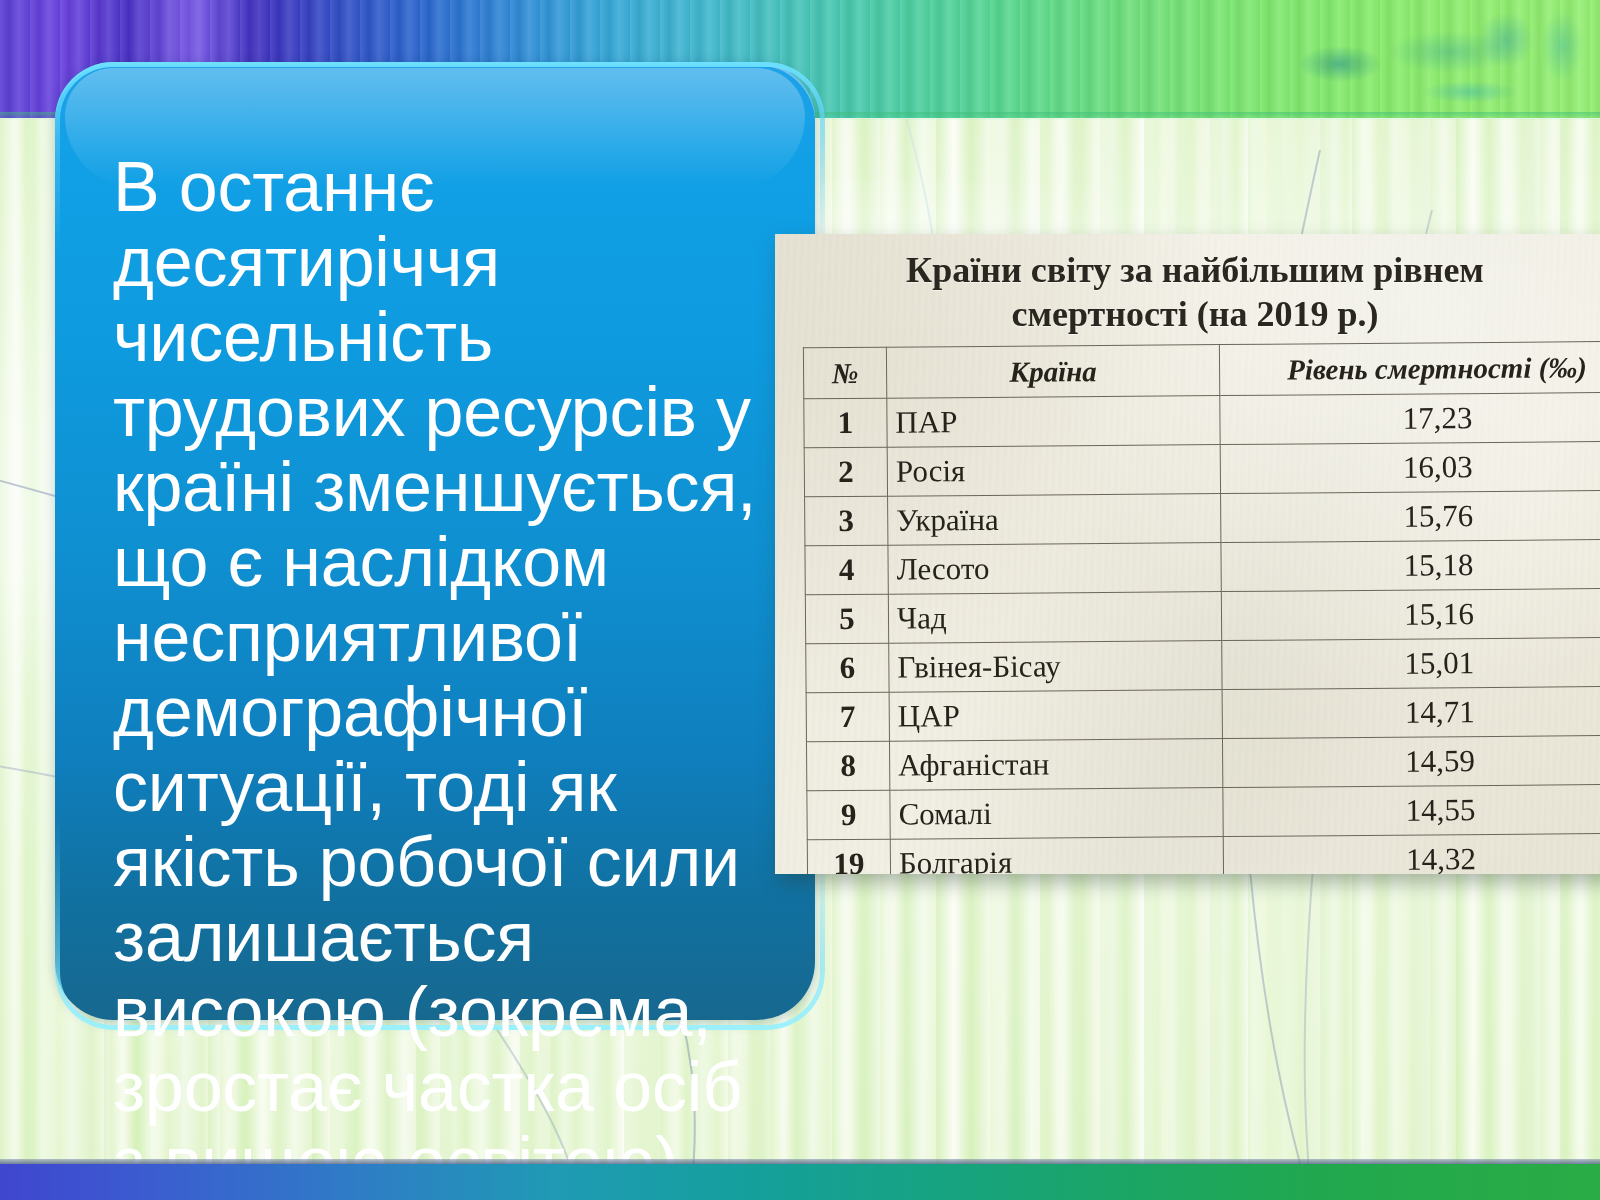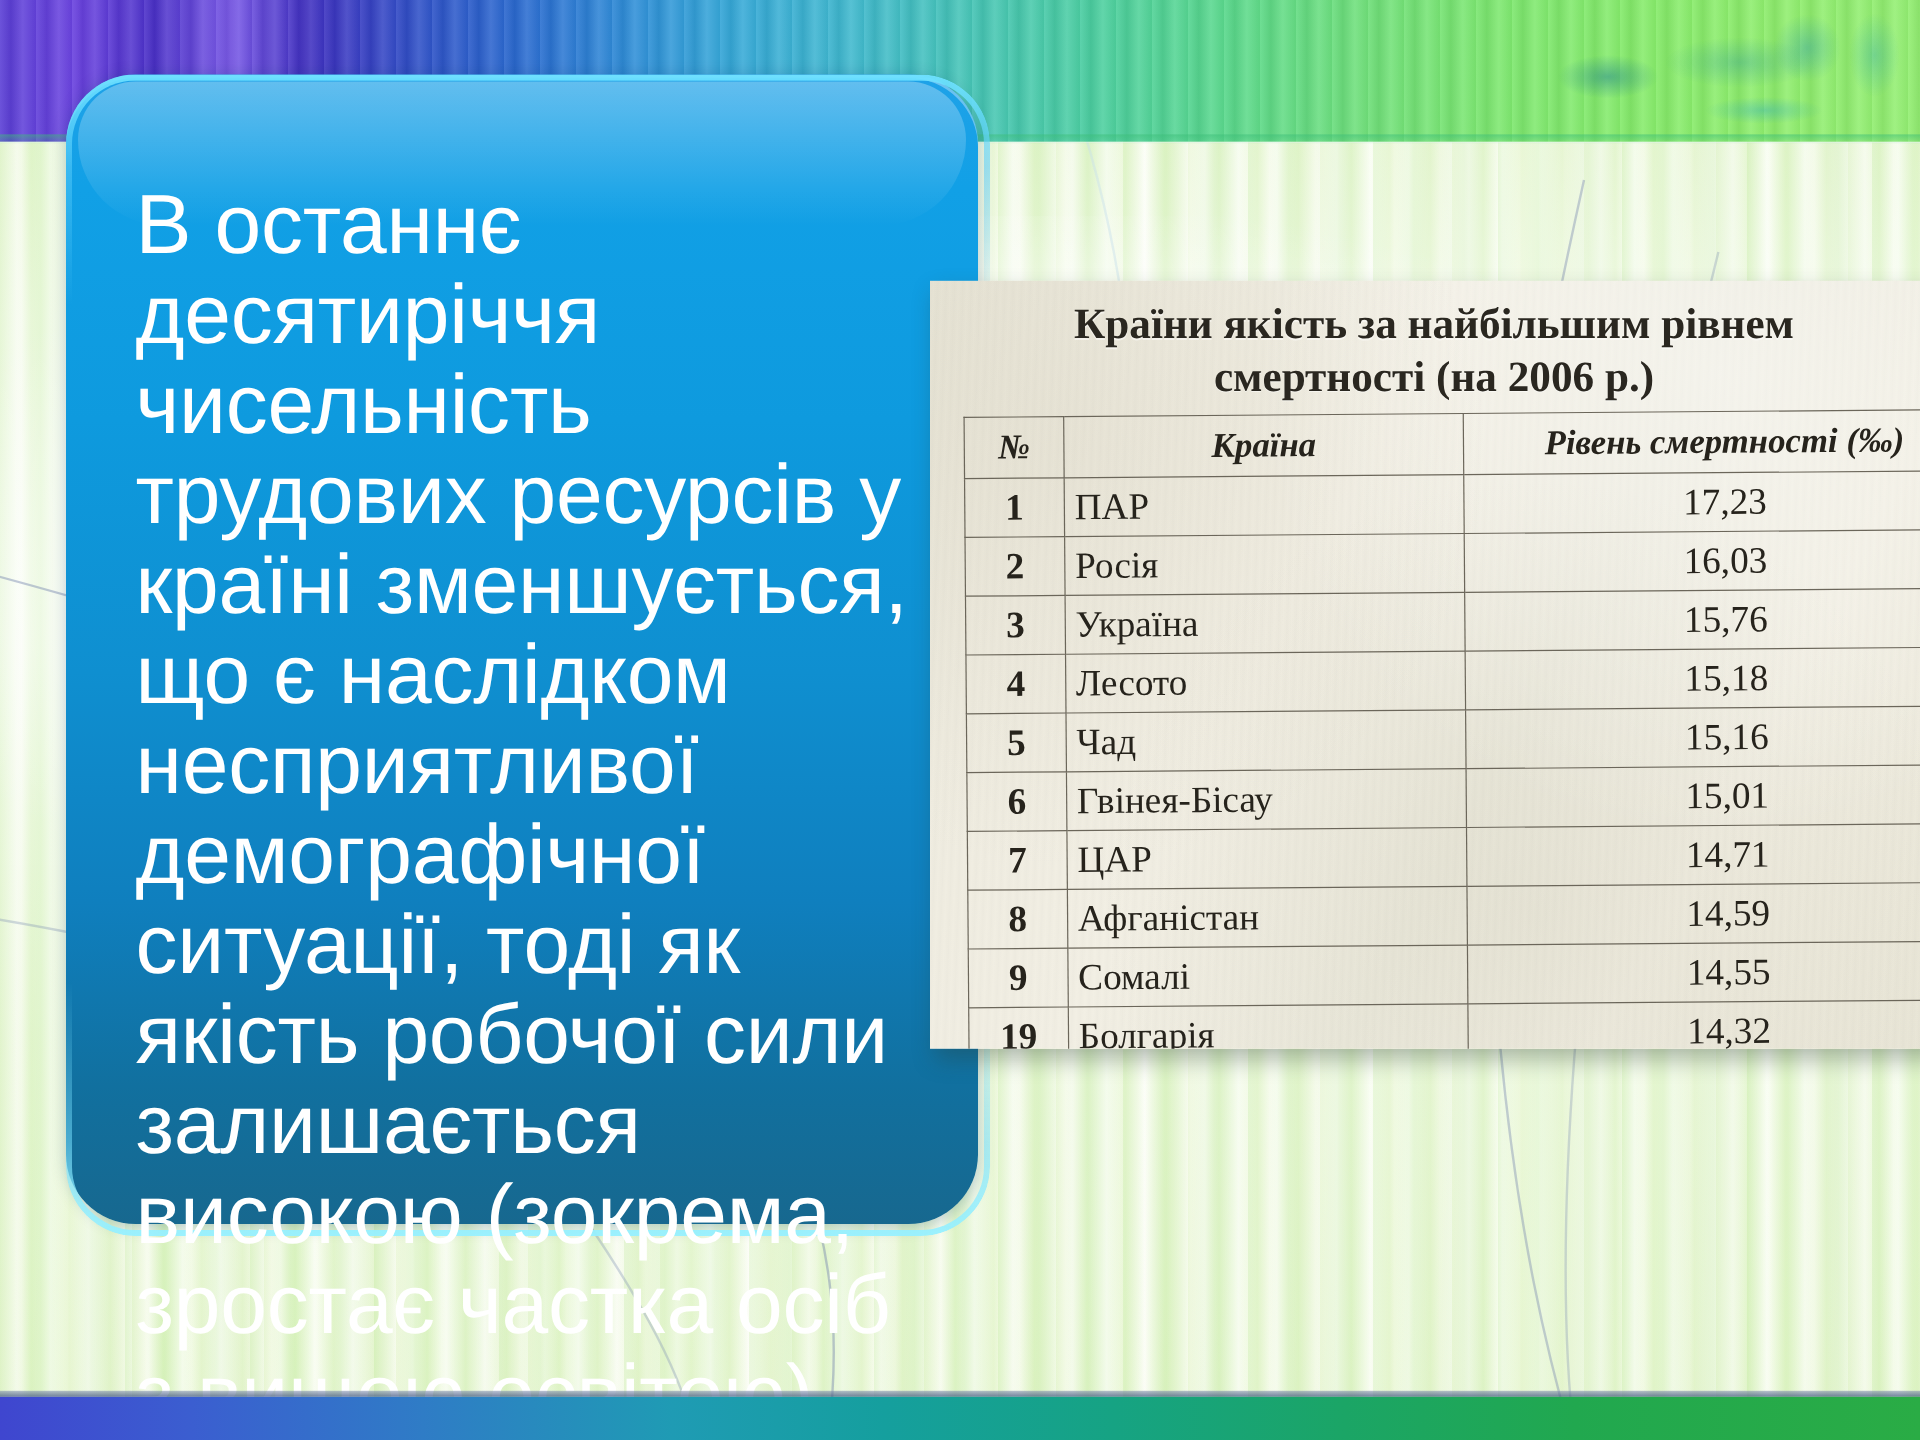--- a/index.html
+++ b/index.html
@@ -293,22 +293,22 @@
     <div class="callout-gloss"></div>
     <div class="callout-rim"></div>
     <div class="callout-text">В останнє десятиріччя чисельність трудових ресурсів у країні зменшується, що є наслідком несприятливої демографічної ситуації, тоді як якість робочої сили залишається високою (зокрема, зростає частка осіб з вищою освітою).</div>
   </div>
 
   <div class="scan">
     <div class="scan-clip">
       <div class="scan-grain"></div>
 
       <div class="scan-title">
-        <div>Країни якість за найбільшим рівнем</div>
-        <div>смертності (на 2006 р.)</div>
+        <div>Країни світу за найбільшим рівнем</div>
+        <div>смертності (на 2019 р.)</div>
       </div>
 
       <table class="scan-table">
         <thead>
           <tr>
             <th class="col-num">№</th>
             <th class="col-name">Країна</th>
             <th class="col-val">Рівень смертності (‰)</th>
           </tr>
         </thead>

